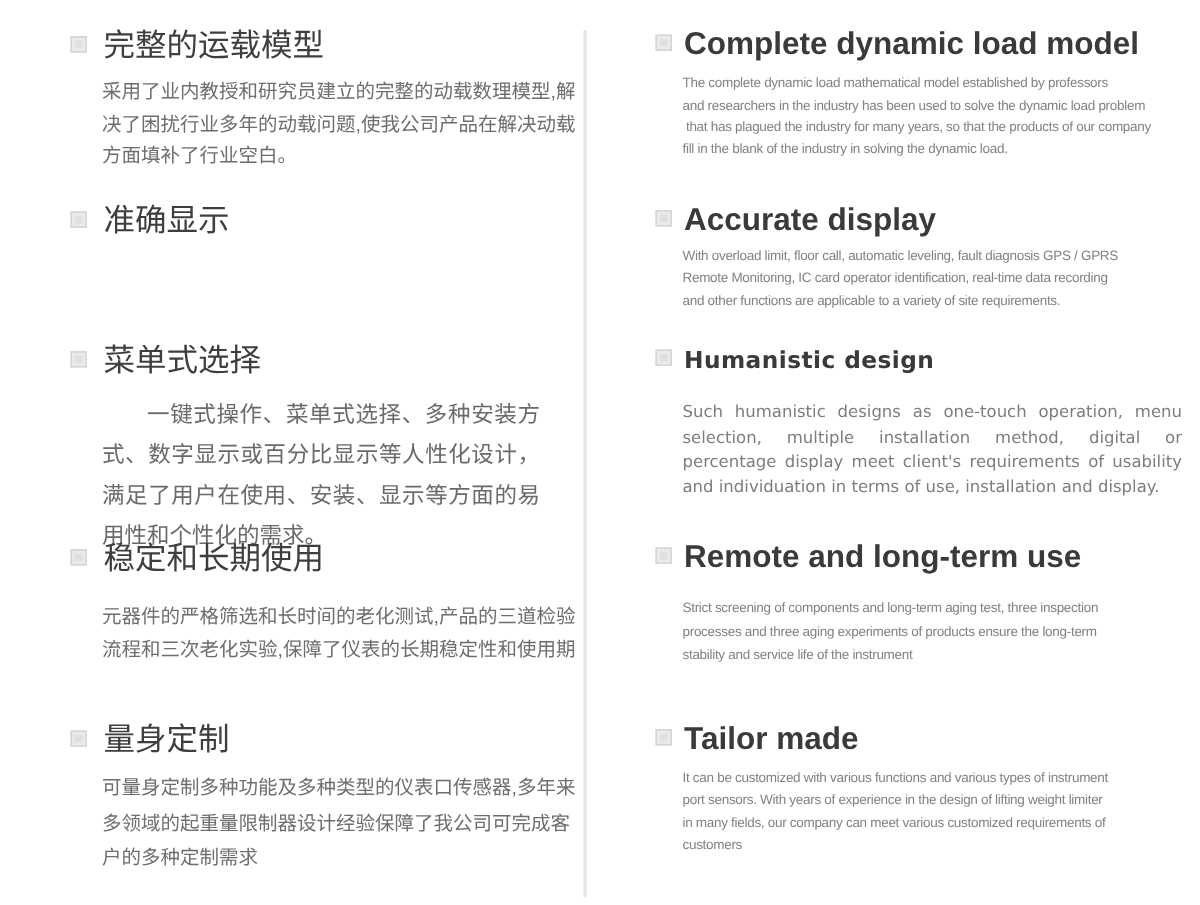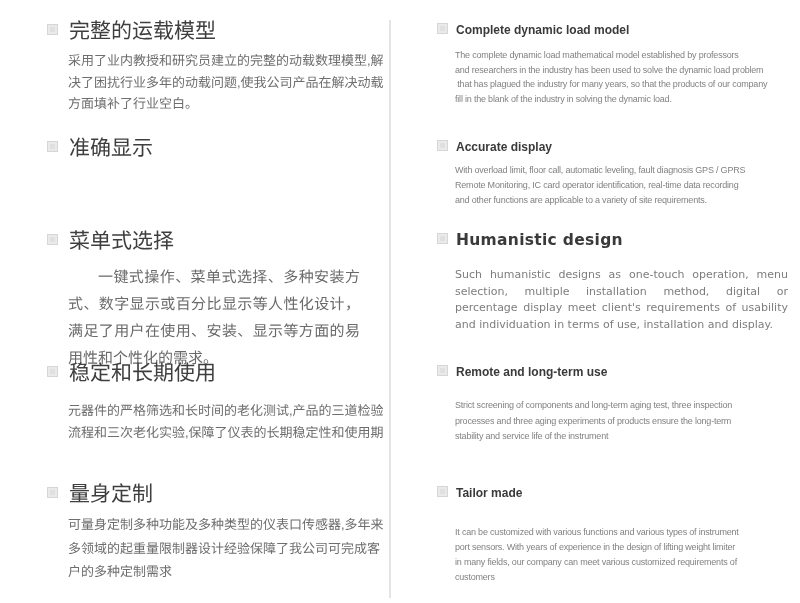--- a/index.html
+++ b/index.html
@@ -49,21 +49,21 @@
       text-align:justify; text-indent:2em; color:#6a6a6a;
   }
   .l4{top:360px} .l4 .para{margin-top:14px}
   .l5{top:481px} .l5 .para{margin-top:6px; line-height:23.5px}
 
   
   .en { left:437px; width:360px; }
   .en .bullet { margin-top:5px; }
   .en .title {
     margin-left:8px;
-    font-size:12px; line-height:24px; font-weight:700;
+    font-size:21px; line-height:24px; font-weight:700;
     color:#3a3a3a;
   }
   .en .para {
     margin-left:18px; width:341px;
     font-size:9px; line-height:14.5px; letter-spacing:-0.2px;
     color:#828282;
   }
   .r1{top:18px}  .r1 .para{margin-top:6px}
   .r2{top:135px} .r2 .para{margin-top:4px; line-height:15px}
   .r3{top:228px}
@@ -71,21 +71,21 @@
       font-family:"DejaVu Sans", sans-serif;
       font-size:15.5px; letter-spacing:0.3px;
   }
   .r3 .para{
       margin-top:15px; width:333px;
       font-family:"DejaVu Sans", sans-serif;
       font-size:11px; line-height:16.5px; letter-spacing:0;
       text-align:justify; white-space:normal; color:#7d7d7d;
   }
   .r4{top:360px} .r4 .para{margin-top:14px; line-height:15.5px}
-  .r5{top:481px} .r5 .para{margin-top:20px; line-height:15px}
+  .r5{top:481px} .r5 .para{margin-top:6px; line-height:15px}
 </style>
 </head>
 <body>
 
 <div class="page">
 
   <div class="divider"></div>
 
   <section class="sec zh l1">
     <div class="head">

